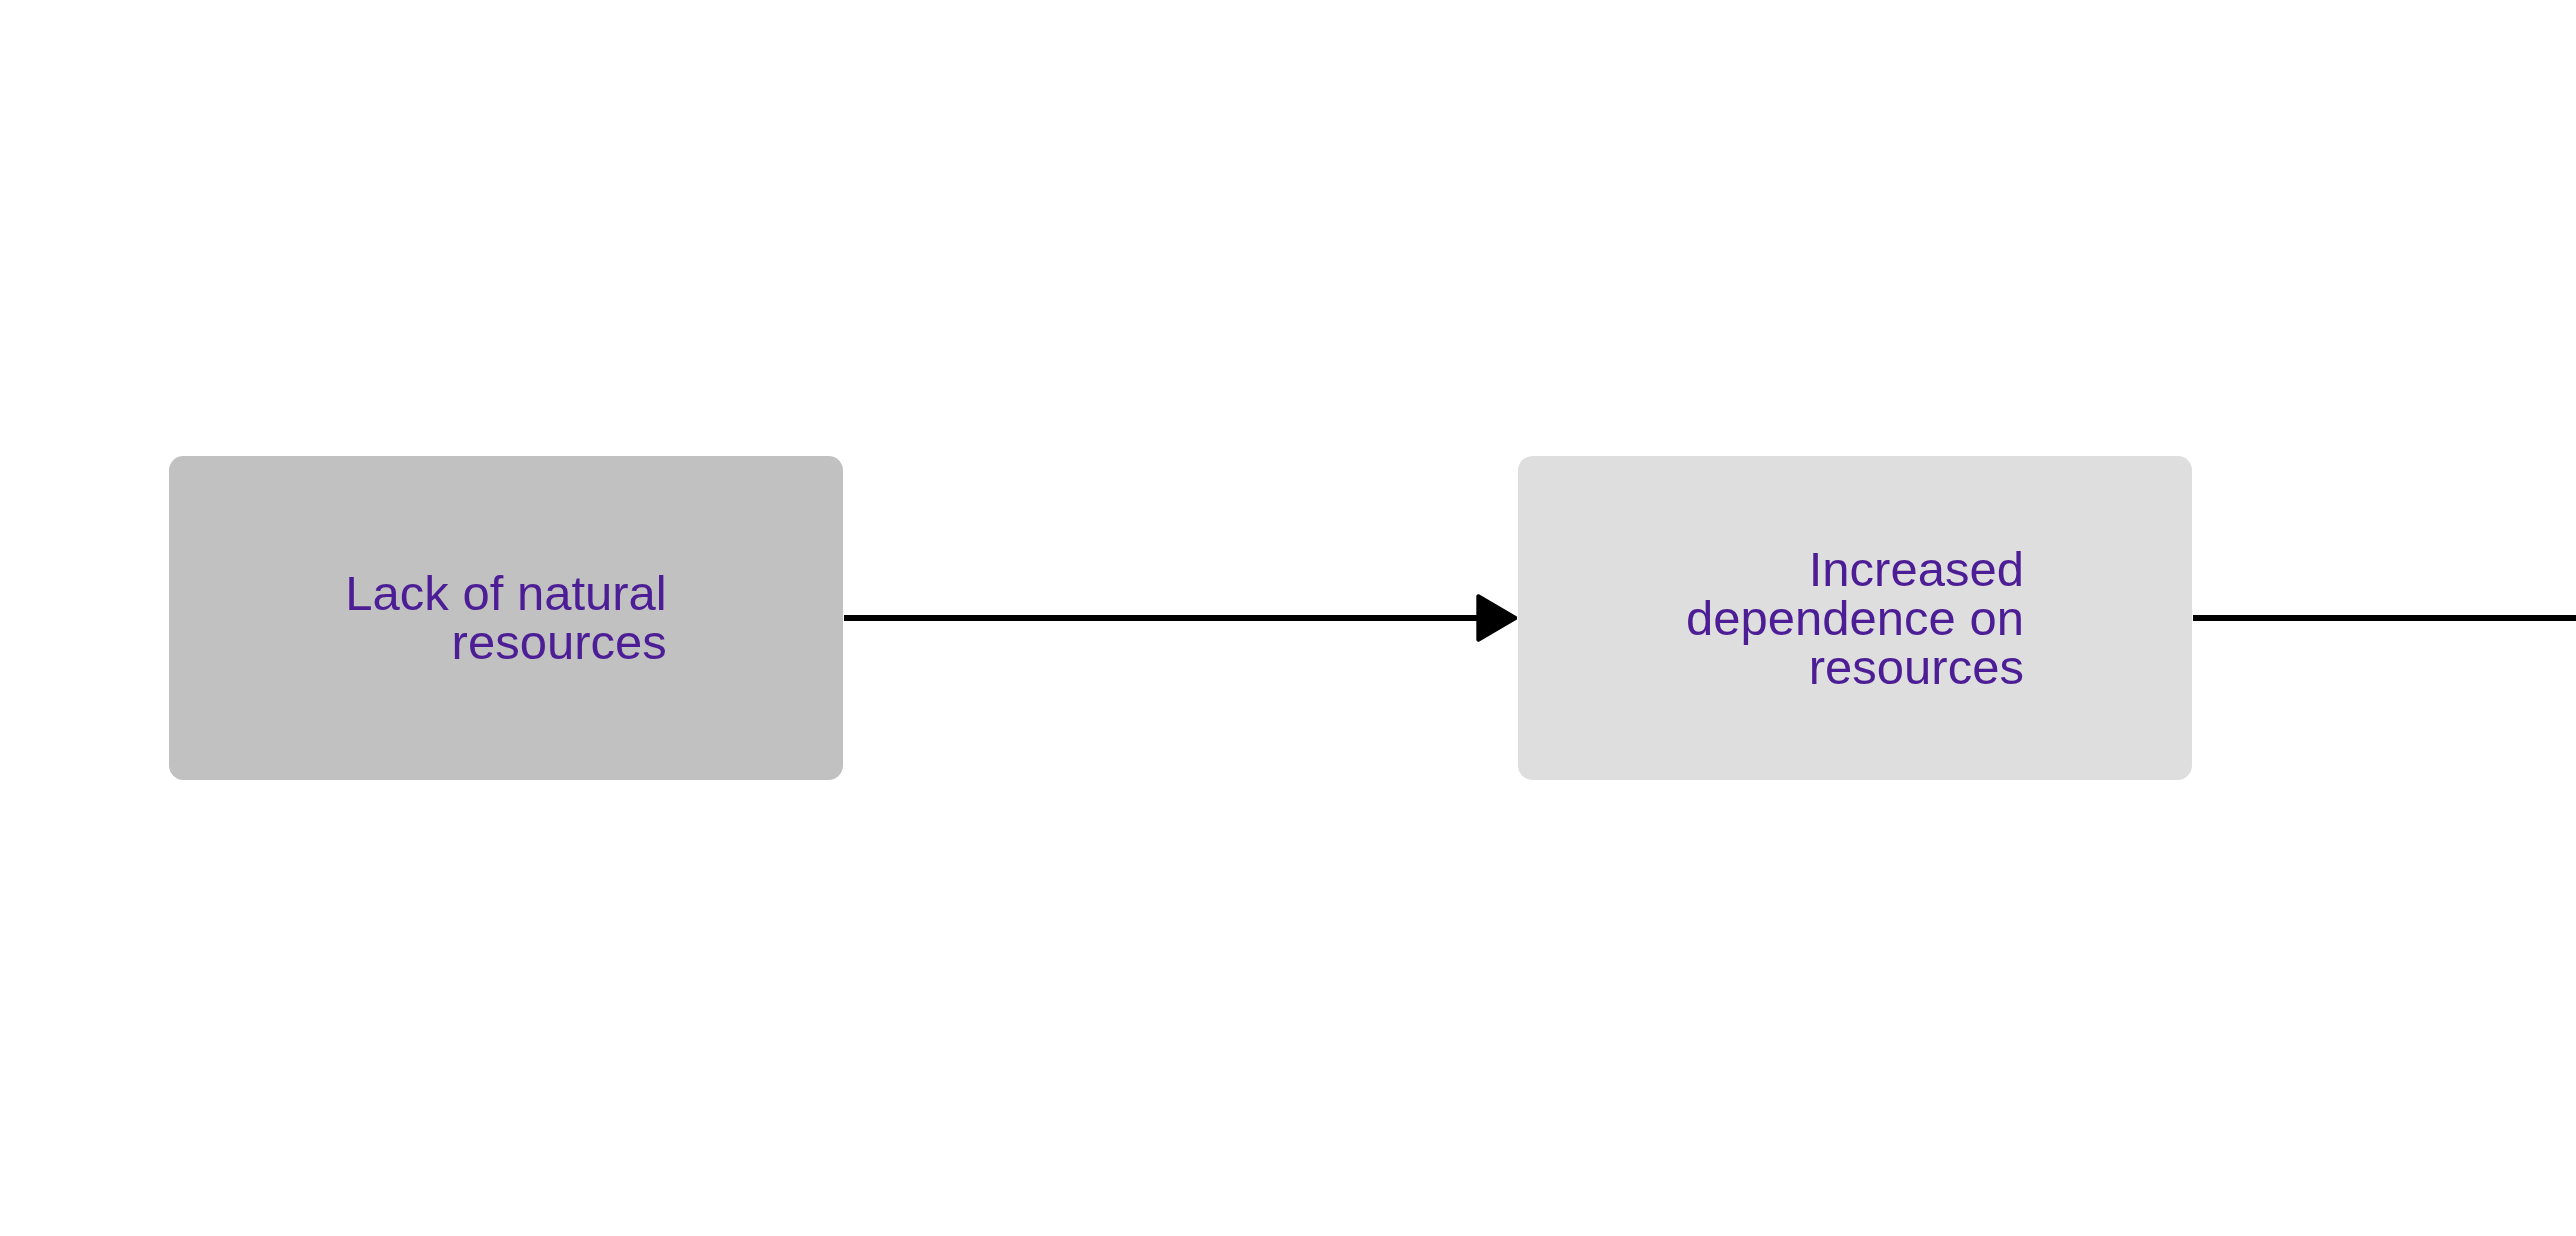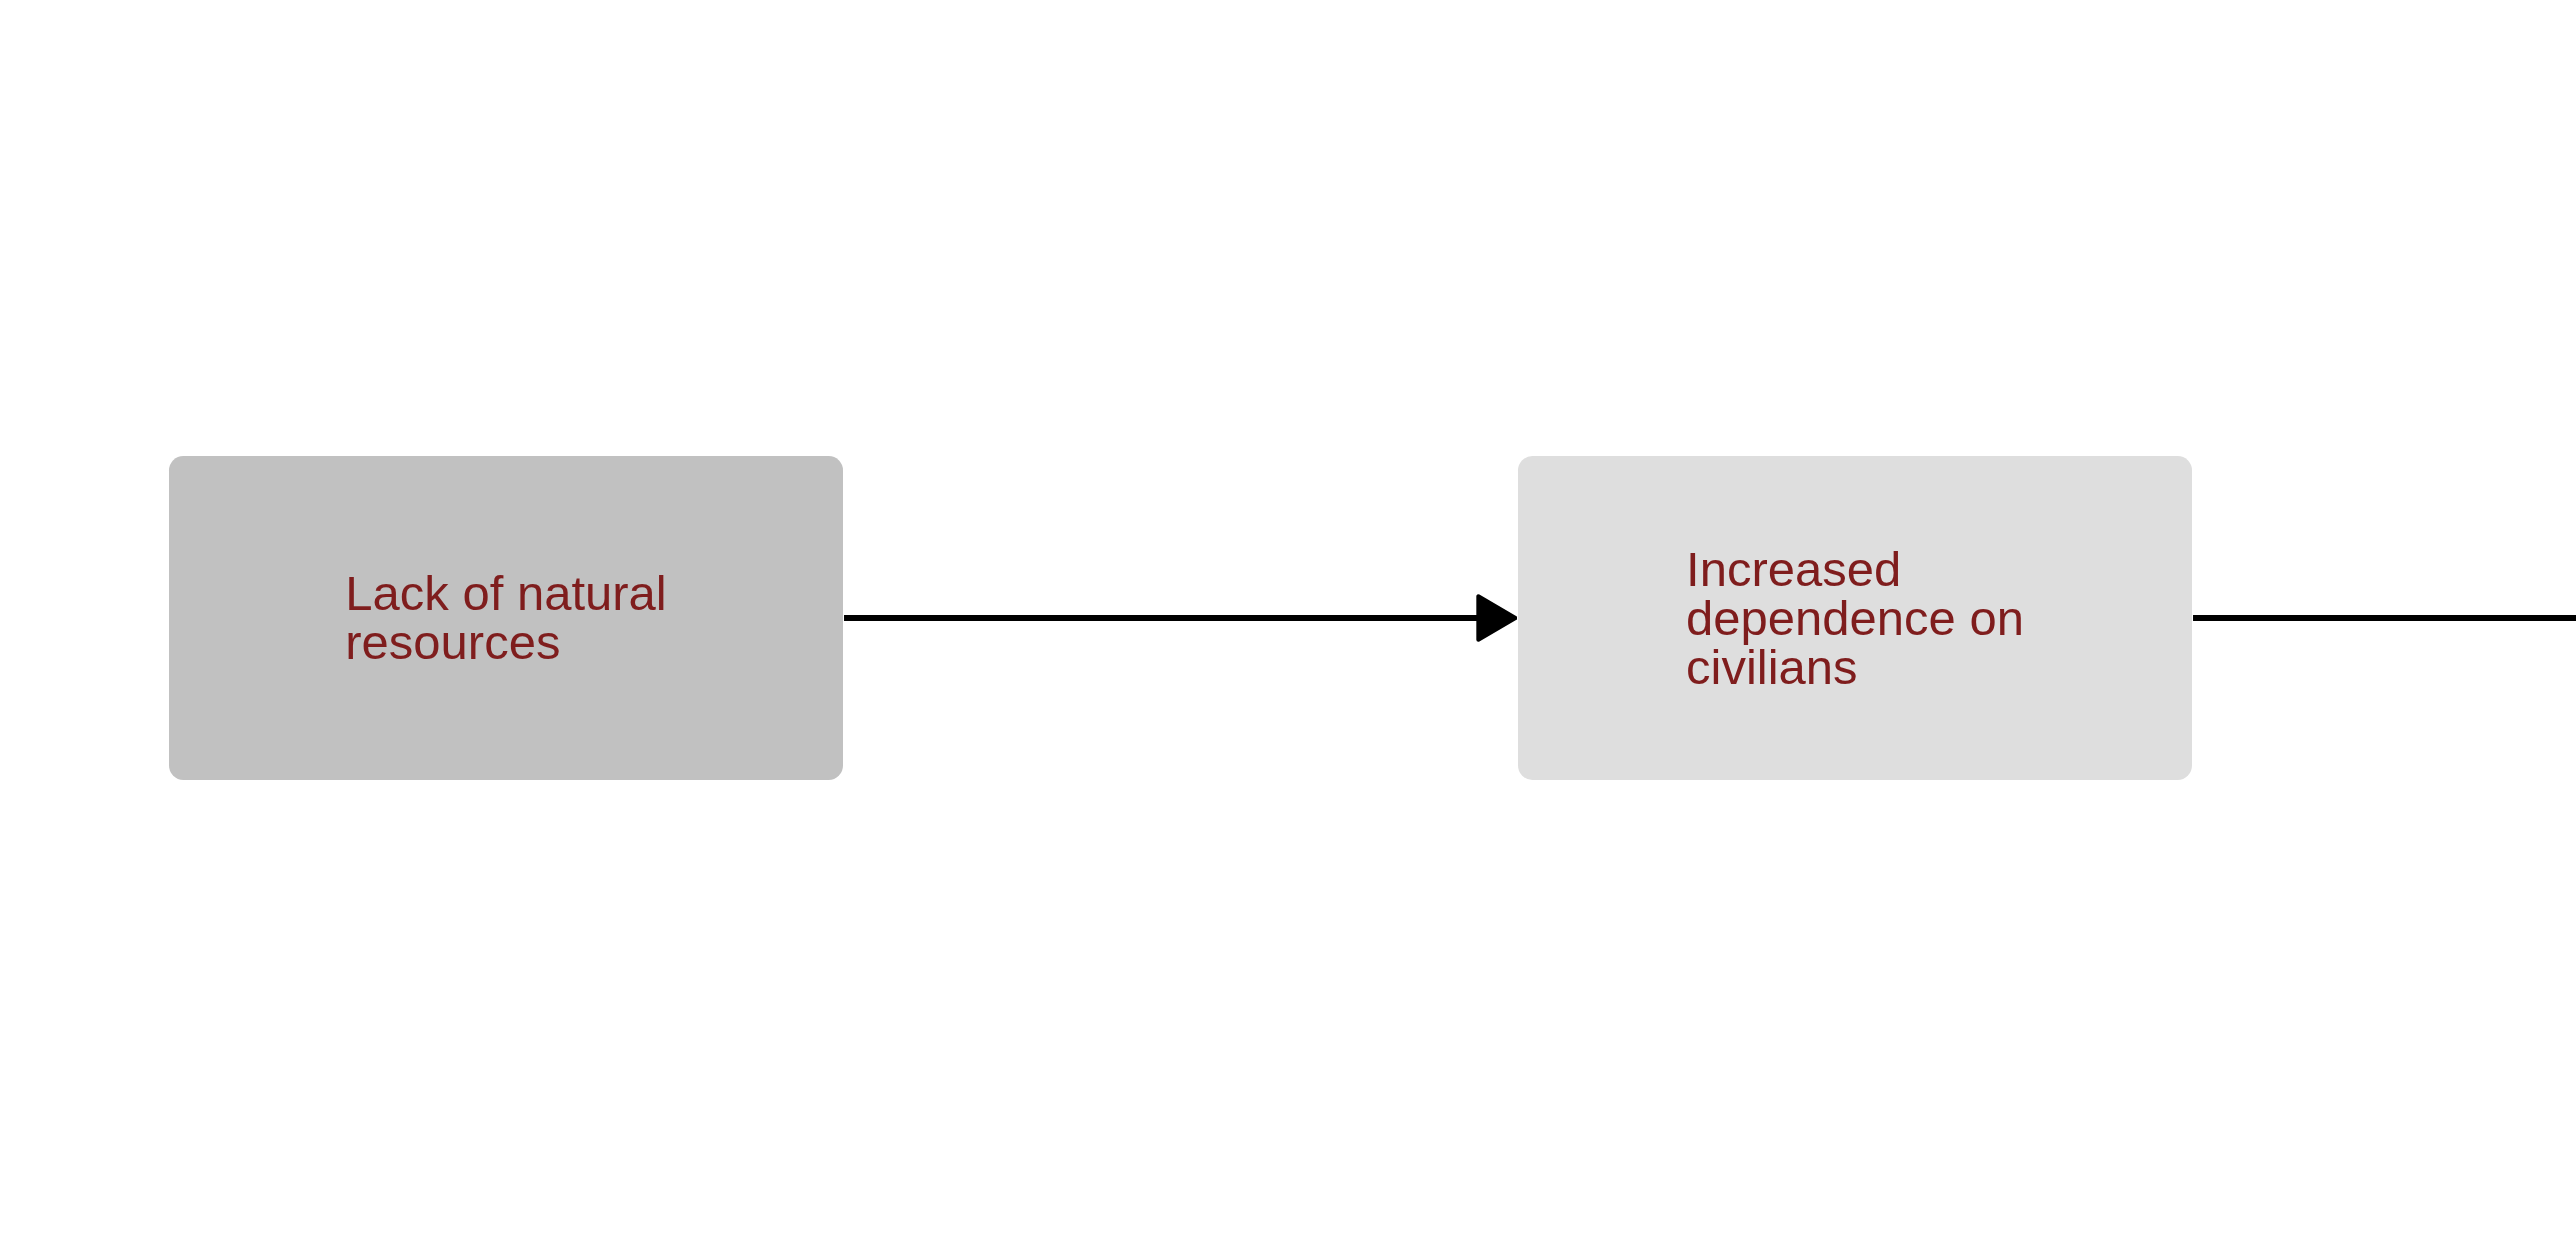--- a/index.html
+++ b/index.html
@@ -26,23 +26,23 @@
     height: 324px;
     border-radius: 14.4px;
     display: flex;
     align-items: center;
     justify-content: center;
     text-align: center;
   }
   .node-label {
     font-size: 49px;
     line-height: 1.0;
-    color: #7f1d1d;
+    color: #4c1d95;
     white-space: pre-line;
-    text-align: left;
+    text-align: right;
   }
   .node-a { left: 169px;  background: #c1c1c1; }
   .node-b { left: 1518px; background: #dedede; }
   .arrow {
     position: absolute;
     top: 587px;
     width: 674px;
     height: 62px;
     display: block;
   }
@@ -61,21 +61,21 @@
 
   <svg class="arrow arrow-1" viewBox="0 0 1309 120" xmlns="http://www.w3.org/2000/svg">
     <line x1="2" y1="60" x2="1243" y2="60" stroke-width="12" stroke="#000000"></line>
     <polygon points="1234,18 1234,102 1306,60" stroke-width="8" stroke-linejoin="round" fill="#000000"></polygon>
     <polygon points="1234,18 1234,102 1306,60" stroke-width="8" stroke-linejoin="round" fill="none" stroke="#000000"></polygon>
   </svg>
 
   <div class="node node-b" style="background: rgb(222, 222, 222);">
     <span class="node-label">Increased
 dependence on
-civilians</span>
+resources</span>
   </div>
 
   <svg class="arrow arrow-2" viewBox="0 0 1309 120" xmlns="http://www.w3.org/2000/svg">
     <line x1="2" y1="60" x2="1243" y2="60" stroke-width="12" stroke="#000000"></line>
     <polygon points="1234,18 1234,102 1306,60" stroke-width="8" stroke-linejoin="round" fill="#000000"></polygon>
     <polygon points="1234,18 1234,102 1306,60" stroke-width="8" stroke-linejoin="round" fill="none" stroke="#000000"></polygon>
   </svg>
 
 </div>
 

